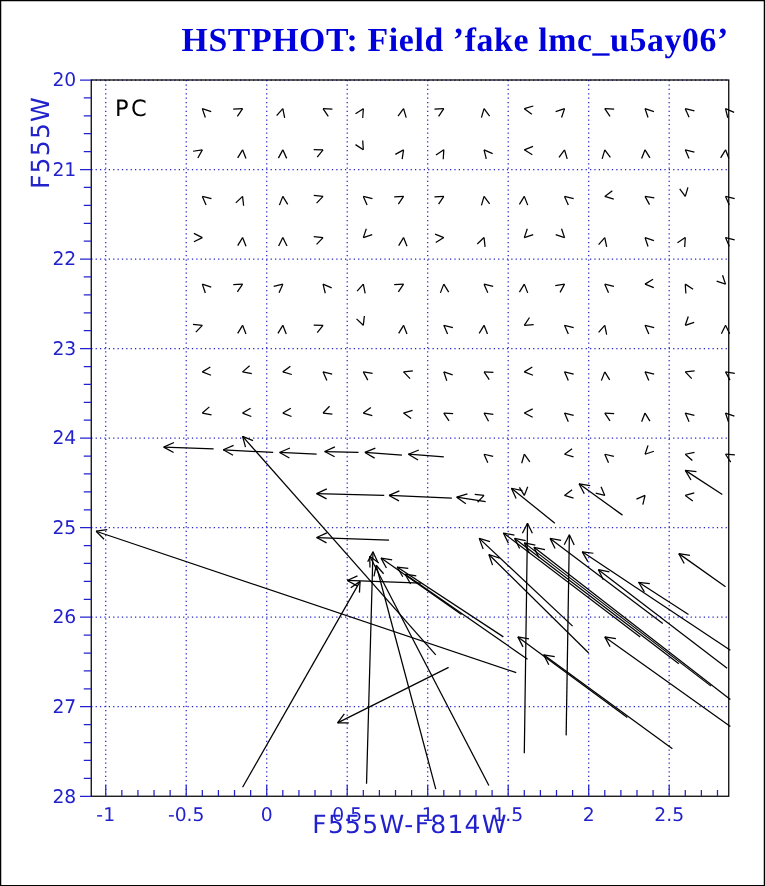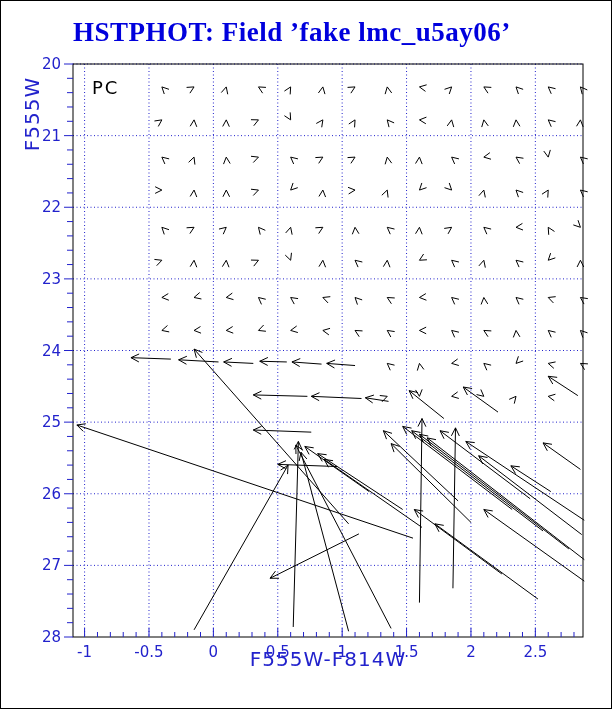--- a/index.html
+++ b/index.html
@@ -6,21 +6,21 @@
   .canvas{
     position:relative;
     width:610px;height:707px;
     border:1px solid #000;
     background:#fff;
     font-family:"DejaVu Sans", sans-serif;
     overflow:hidden;
   }
   .chart-title{
     position:absolute;left:72px;top:16px;width:510px;
-    text-align:left;
+    text-align:right;
     font-family:"Liberation Serif", serif;
     font-weight:bold;font-size:27px;color:#0000dd;
     letter-spacing:0.5px;
     white-space:nowrap;
   }
   .y-axis-title{
     position:absolute;left:-29px;top:101px;width:120px;
     text-align:center;
     transform:rotate(-90deg);
     font-size:20px;color:#2222cc;letter-spacing:1px;

